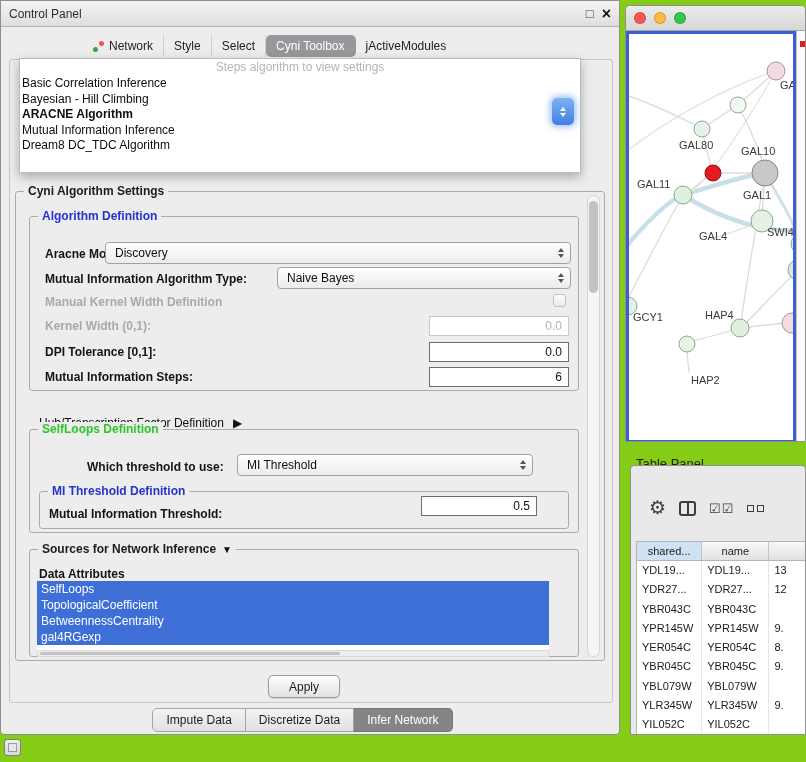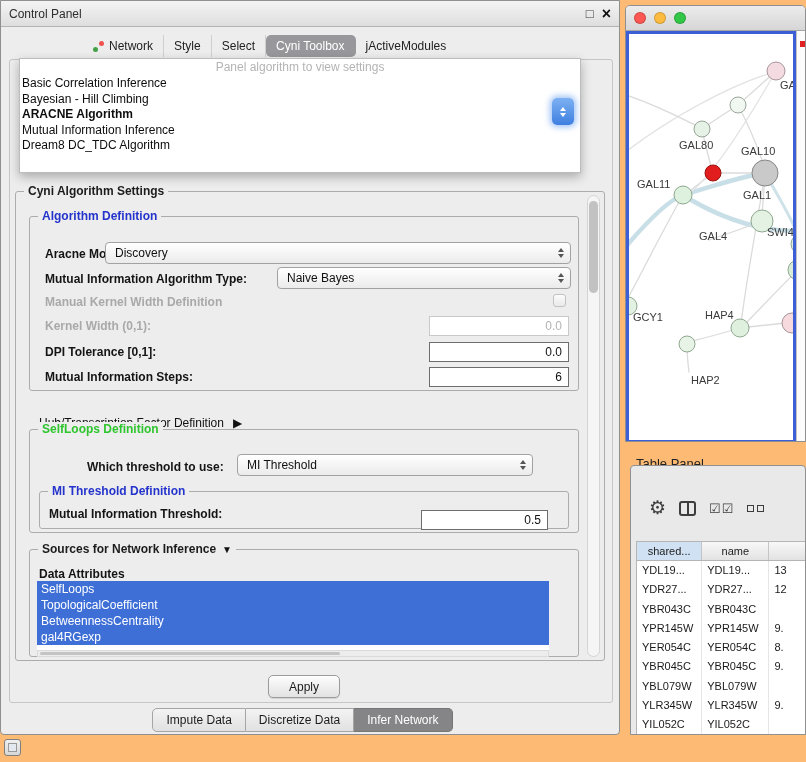--- a/index.html
+++ b/index.html
@@ -1,17 +1,17 @@
 <!DOCTYPE html>
 <html style="--sel: #3e6fd7; --gblue: #2433cc; --ggreen: #2fc52f; --cblue: #3c5fd8; --hdrsel: #cfe1f3; --tabsel: #98989c;"><head>
 <meta charset="utf-8">
 <style>
   * { margin:0; padding:0; box-sizing:border-box; }
   body { font-family:"Liberation Sans", sans-serif; }
-  .desktop { position:relative; width:806px; height:762px; background:#fdba74; overflow:hidden; }
+  .desktop { position:relative; width:806px; height:762px; background:#84cc16; overflow:hidden; }
 
   
   .cp { position:absolute; left:0; top:0; width:620px; height:735px; background:#ededed;
         border:1px solid #8f8f8f; border-radius:0 0 4px 4px; }
   .cp-titlebar { position:absolute; left:0; top:0; right:0; height:26px;
         background:linear-gradient(#f4f4f4,#dedede); border-bottom:1px solid #b3b3b3; }
   .cp-title { position:absolute; left:8px; top:6px; font-size:12px; color:#2d2d2d; }
   .winbtns { position:absolute; right:8px; top:3px; display:flex; gap:8px; align-items:center; }
   .winbtn { font-size:13px; color:#3a3a3a; line-height:20px; }
   .winbtn.close-window-icon { font-weight:bold; font-size:16px; color:#111; }
@@ -212,21 +212,21 @@
       <span class="arrows">
           <span class="tri-up"></span>
           <span class="tri-down"></span>
         </span>
     </div>
 
     <div class="group" style="left:38px; top:490px; width:530px; height:38px;">
       <span class="gtitle blue">MI Threshold Definition</span>
     </div>
     <span class="lbl" style="left:48px; top:506px;">Mutual Information Threshold:</span>
-    <div class="field" style="left:420px; top:509px; width:127px;">0.5</div>
+    <div class="field" style="left:420px; top:495px; width:116px;">0.5</div>
 
     <div class="group" style="left:28px; top:548px; width:550px; height:108px;">
       <span class="gtitle">
         <span>Sources for Network Inference</span><span class="caret-down">▼</span>
       </span>
     </div>
     <span class="lbl" style="left:38px; top:566px;">Data Attributes</span>
     <div class="attr-list" id="attrList">
         <div class="attr-item">SelfLoops</div>
         <div class="attr-item">TopologicalCoefficient</div>
@@ -243,21 +243,21 @@
 
     <div class="apply-btn">Apply</div>
 
     <div class="btabs" id="bottomTabs">
         <div class="btab">Impute Data</div>
         <div class="btab">Discretize Data</div>
         <div class="btab selected">Infer Network</div>
       </div>
 
     <div class="dd">
-      <div class="dd-ph">Panel algorithm to view settings</div>
+      <div class="dd-ph">Steps algorithm to view settings</div>
       <div id="ddItems">
           <div class="dd-item">Basic Correlation Inference</div>
           <div class="dd-item">Bayesian - Hill Climbing</div>
           <div class="dd-item bold">ARACNE Algorithm</div>
           <div class="dd-item">Mutual Information Inference</div>
           <div class="dd-item">Dream8 DC_TDC Algorithm</div>
         </div>
     </div>
     <div class="combo-focus">
       <span class="tri-up white"></span>

